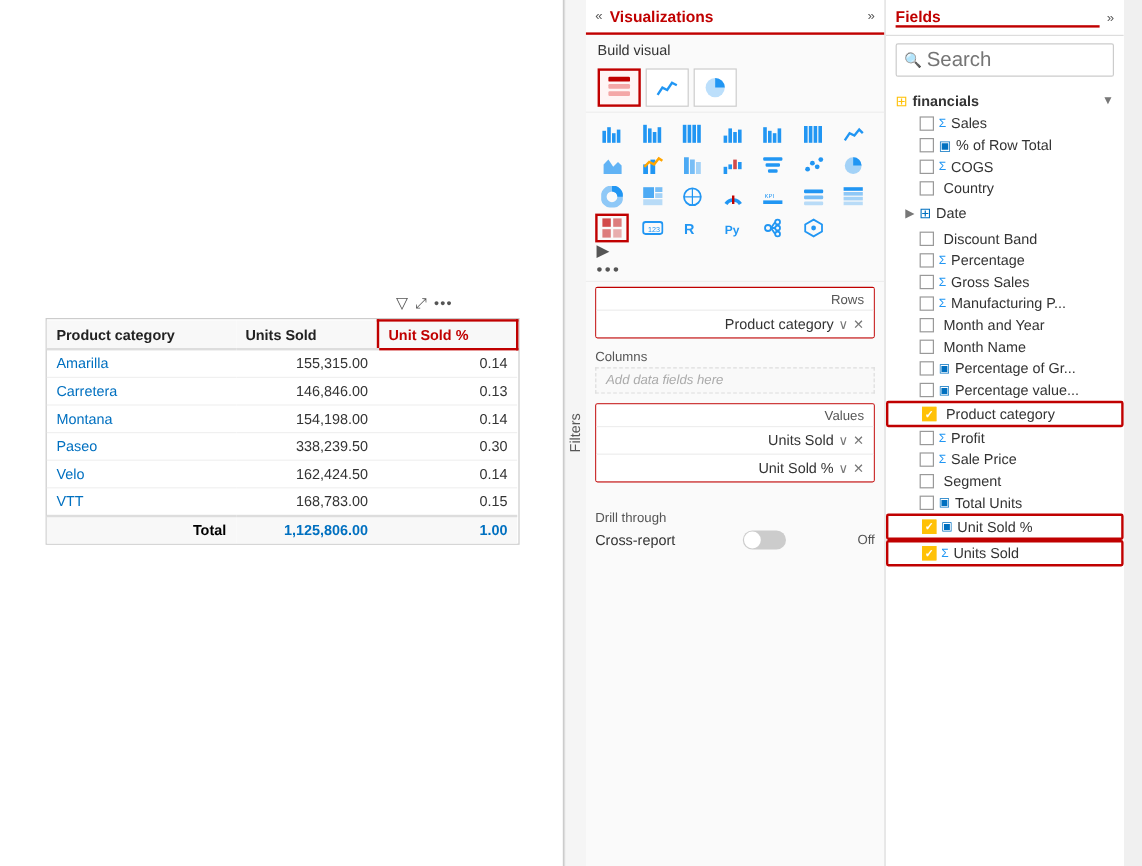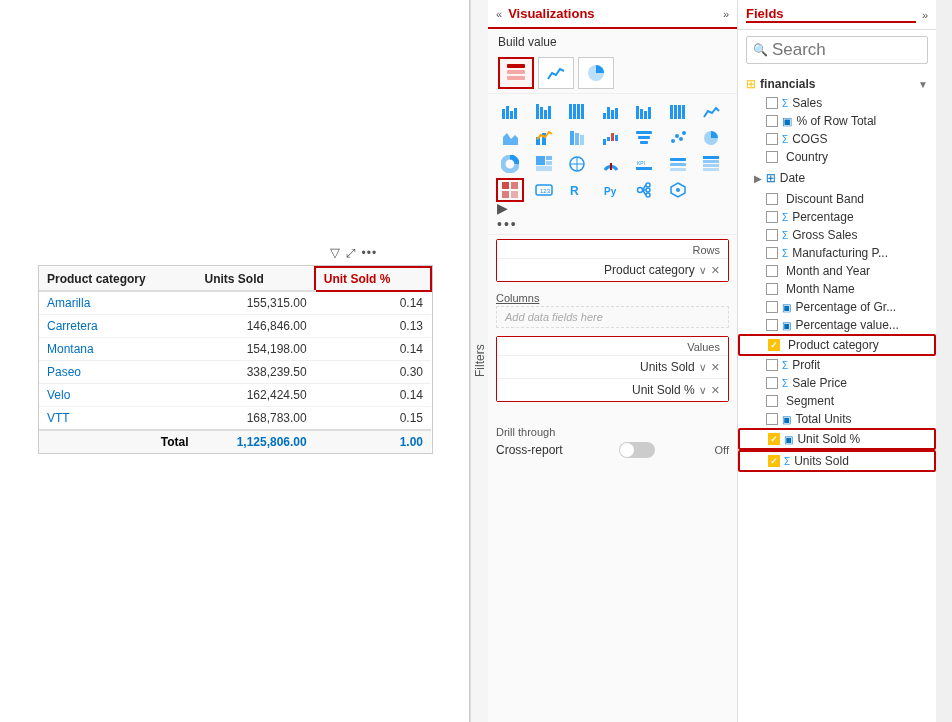--- a/index.html
+++ b/index.html
@@ -239,21 +239,20 @@
     }
 
     .columns-section {
       margin: 4px 8px;
     }
 
     .columns-label {
       font-size: 11px;
       color: #555;
       padding: 2px 0;
-      text-decoration: underline;
     }
 
     .columns-add-placeholder {
       padding: 4px 8px;
       color: #aaa;
       font-size: 11px;
       font-style: italic;
       background: #f9f9f9;
       border: 1px dashed #ddd;
     }
@@ -533,21 +532,21 @@
 <div class="right-panels">
 
   <div class="viz-panel">
 
     <div class="viz-panel-header">
       <span class="viz-panel-chevrons">«</span>
       <span class="viz-panel-title" style="padding: 0 6px;">Visualizations</span>
       <span class="viz-panel-chevrons">»</span>
     </div>
 
-    <div class="build-visual-label">Build value</div>
+    <div class="build-visual-label">Build visual</div>
 
     <div class="chart-type-btns">
       <button class="chart-btn active" title="Table">
         <svg viewBox="0 0 20 20" width="20" height="20" fill="#c00000">
           <rect x="1" y="1" width="18" height="4" rx="1"></rect>
           <rect x="1" y="7" width="18" height="4" rx="1" fill="#f4a7a7"></rect>
           <rect x="1" y="13" width="18" height="4" rx="1" fill="#f4a7a7"></rect>
         </svg>
       </button>
       <button class="chart-btn" title="Line chart">

